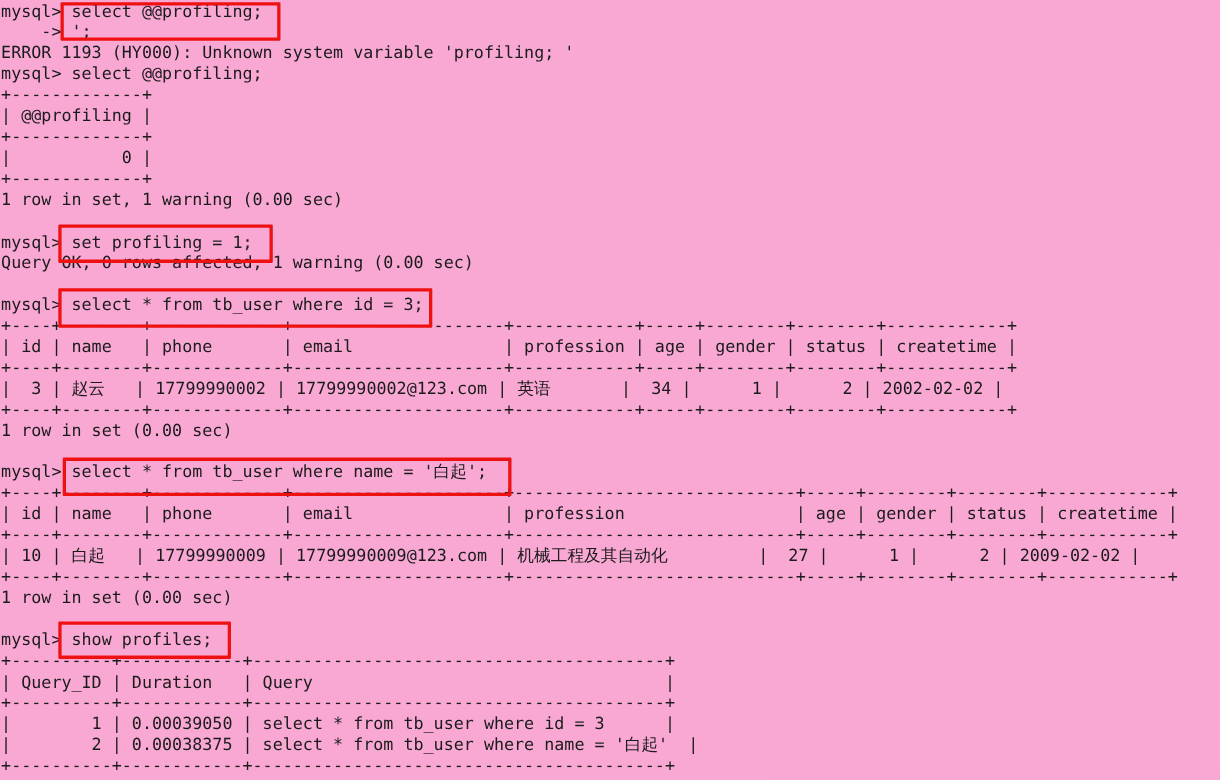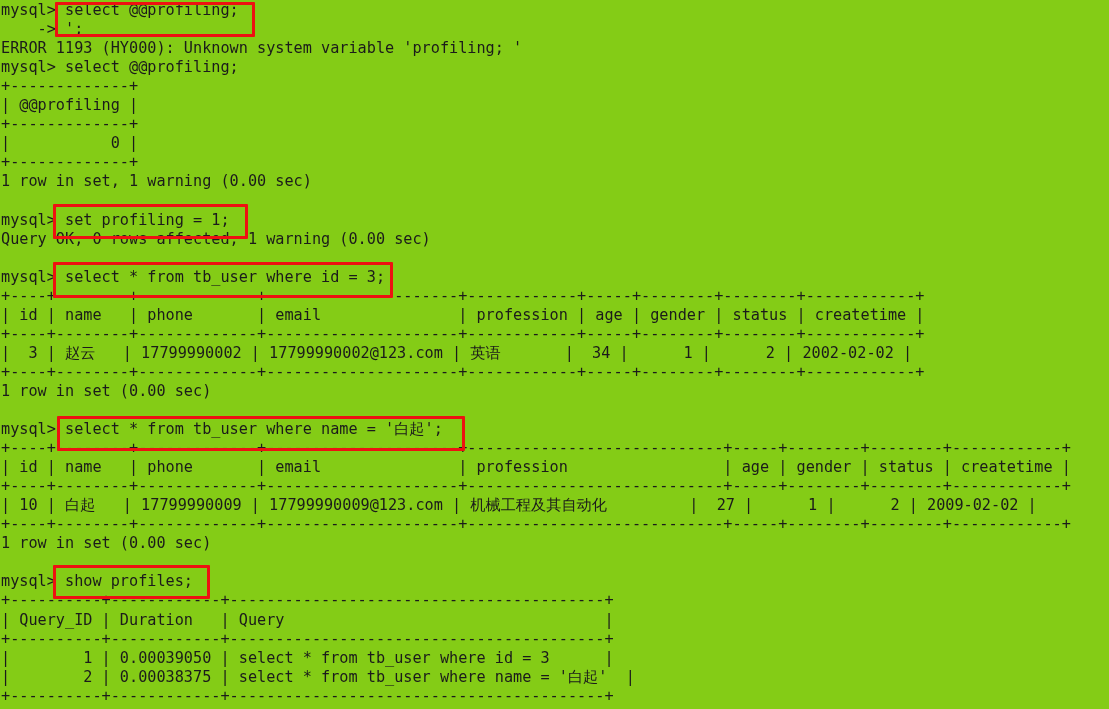--- a/index.html
+++ b/index.html
@@ -10,21 +10,21 @@
   body {
     width: 1109px;
     height: 709px;
     overflow: hidden;
     font-family: "DejaVu Sans Mono", "Liberation Mono", monospace;
   }
   #terminal {
     position: relative;
     width: 1109px;
     height: 709px;
-    background: #84cc16;
+    background: #f9a8d4;
     color: #1b1b1b;
     font-family: "DejaVu Sans Mono", "Liberation Mono", monospace;
     font-size: 15.2px;
     line-height: 19.05px;
     letter-spacing: 0px;
     padding: 10px;
     box-sizing: border-box;
   }
   #console-lines {
     position: absolute;

